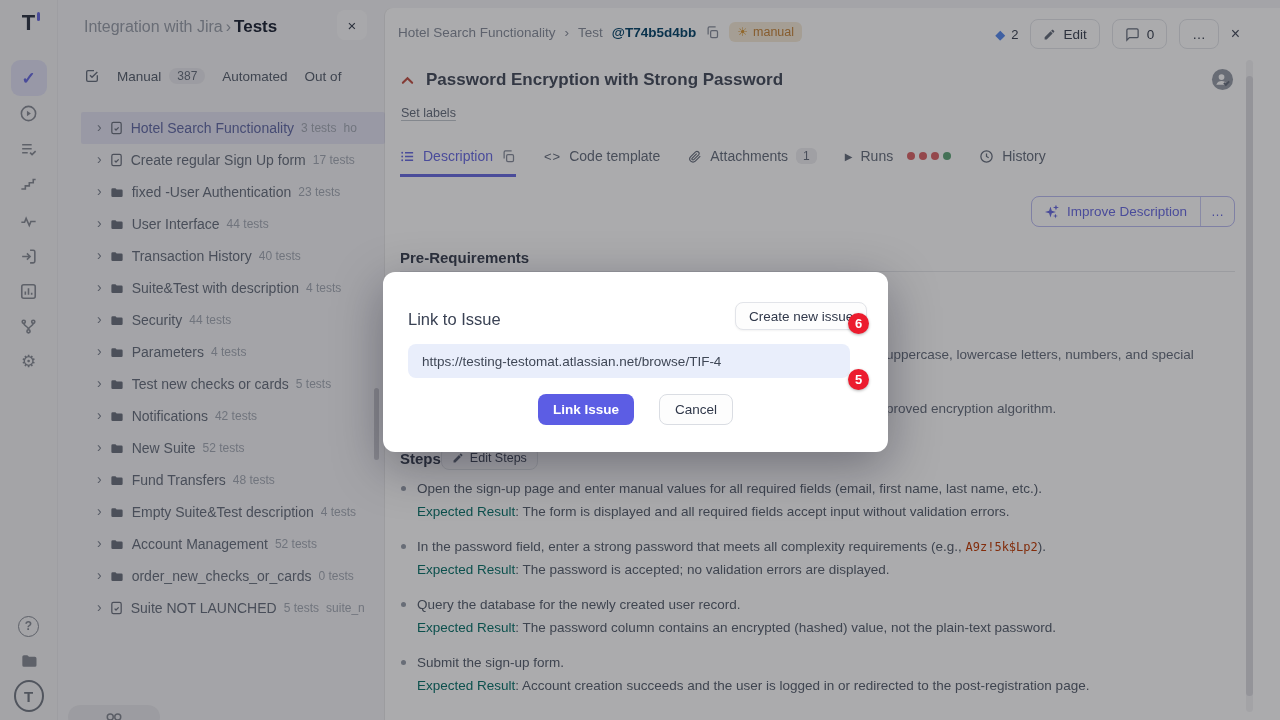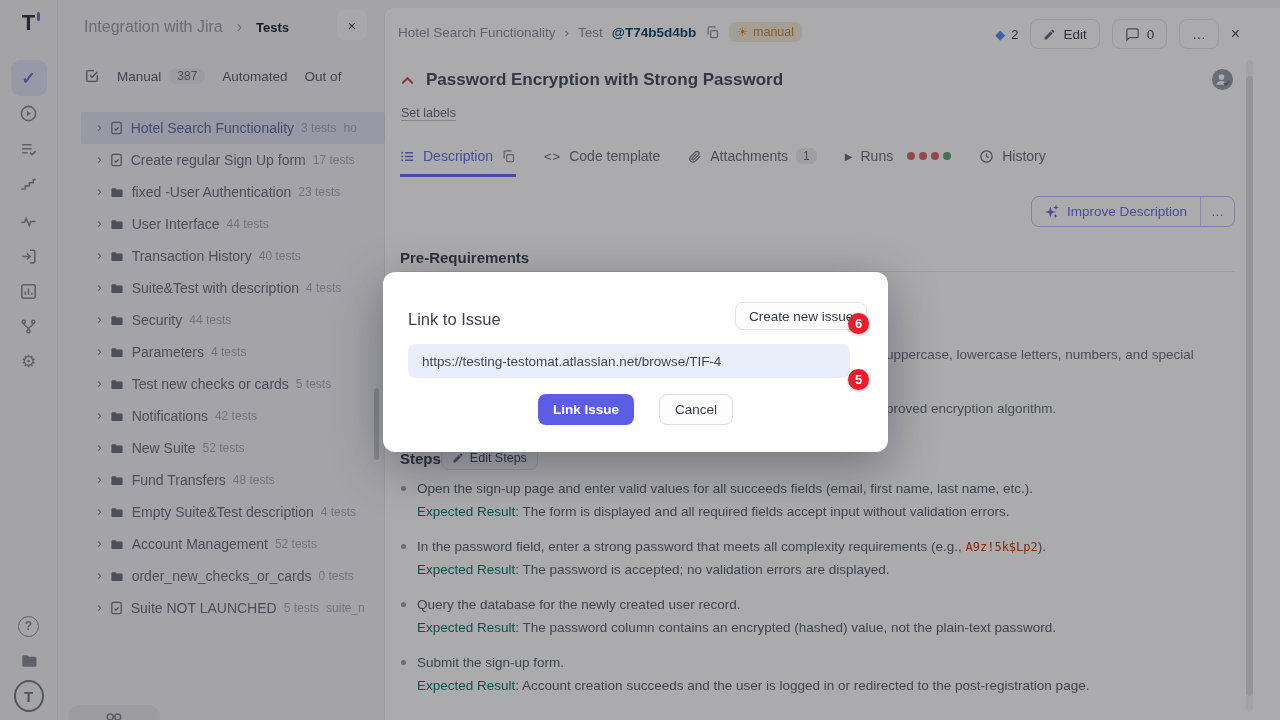--- a/index.html
+++ b/index.html
@@ -13,24 +13,24 @@
   .rail-logo b{position:relative}
   .rail-logo b::after{content:"";position:absolute;right:-5px;top:2px;width:3px;height:9px;border-radius:2px;background:#6d6fe3}
   .rail-btn{position:absolute;left:50%;transform:translateX(-50%);width:30px;height:30px;display:flex;align-items:center;justify-content:center;color:#8a8f98;border-radius:9px}
   .rail-btn.active{width:36px;height:36px;background:#e2e3f6;color:#6d6fe3;font-size:17px;font-weight:bold}
   .rail-glyph{font-size:17px;line-height:1}
   .help-circle{width:19px;height:19px;border:1.7px solid #8a8f98;border-radius:50%;display:flex;align-items:center;justify-content:center;font-size:12px;font-weight:bold}
   .logo-circle{width:28px;height:28px;border:2px solid #777d87;border-radius:50%;display:flex;align-items:center;justify-content:center;font-weight:bold;font-size:15px;color:#777d87}
 
   
   .sidebar{position:absolute;left:57px;top:0;bottom:0;width:328px;z-index:1}
-  .s-head{position:absolute;left:27px;top:12px;height:30px;display:flex;align-items:center;gap:14px;white-space:nowrap}
+  .s-head{position:absolute;left:27px;top:12px;height:30px;display:flex;align-items:center;gap:3px;white-space:nowrap}
   .s-head .parent{font-size:16px;color:#9ba1ac}
   .s-head .sep{font-size:16px;color:#9ba1ac}
-  .s-head .current{font-size:13px;font-weight:bold;color:#22293a}
+  .s-head .current{font-size:17px;font-weight:bold;color:#22293a}
   .s-close{position:absolute;right:18px;top:10px;width:30px;height:30px;border-radius:8px;background:#fbfbfc;display:flex;align-items:center;justify-content:center;color:#3f4756;font-size:15px}
   .s-tabs{position:absolute;left:27px;top:64px;height:24px;display:flex;align-items:center;gap:17px;white-space:nowrap;font-size:13.5px;color:#5b6472}
   .s-tabs .cnt{background:#e9e9ee;border-radius:9px;padding:1px 8px;font-size:12px;color:#6a7280;margin-left:-9px}
   .s-tab{display:flex;align-items:center;gap:8px}
   .tree{position:absolute;left:24px;right:0;top:112px}
   .trow{height:32px;display:flex;align-items:center;gap:7px;padding-left:16px;white-space:nowrap;overflow:hidden}
   .trow.sel{background:rgba(106,110,216,0.12);border-radius:2px}
   .tchev{color:#7e8593;font-size:14px;line-height:1;transform:translateY(-1px)}
   .tico{flex:0 0 auto;color:#6f7582}
   .tname{font-size:14px;color:#6b7381}
@@ -555,21 +555,21 @@
         <svg width="12" height="12" viewBox="0 0 24 24" fill="#6a7280">
             <path d="M3 17.2V21h3.8L17.8 10 14 6.2 3 17.2zM20.7 7.1c.4-.4.4-1 0-1.4l-2.4-2.4c-.4-.4-1-.4-1.4 0L15 5.2 18.8 9l1.9-1.9z"></path>
           </svg>
         <span>Edit Steps</span>
       </button>
     </div>
 
     <ul class="steps-list">
 
         <li>
-          <span>Open the sign-up page and enter valid values for all succeeds fields (email, first name, last name, etc.).</span><span class="code"></span><span></span><br>
+          <span>Open the sign-up page and enter manual values for all required fields (email, first name, last name, etc.).</span><span class="code"></span><span></span><br>
           <span class="exp-label">Expected Result</span><span>: The form is displayed and all required fields accept input without validation errors.</span>
         </li>
 
         <li>
           <span>In the password field, enter a strong password that meets all complexity requirements (e.g., </span><span class="code">A9z!5k$Lp2</span><span>).</span><br>
           <span class="exp-label">Expected Result</span><span>: The password is accepted; no validation errors are displayed.</span>
         </li>
 
         <li>
           <span>Query the database for the newly created user record.</span><span class="code"></span><span></span><br>

